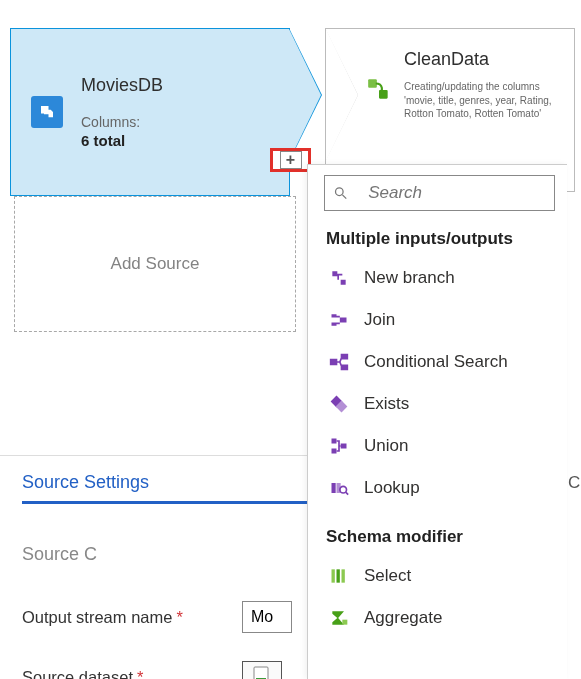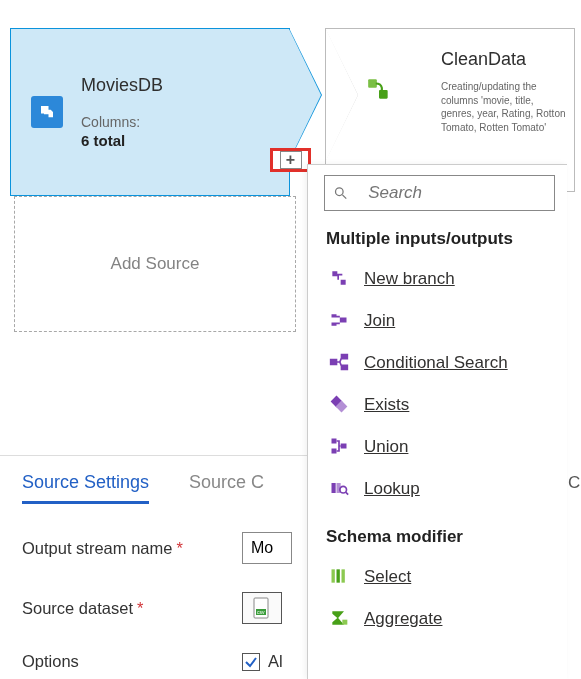--- a/index.html
+++ b/index.html
@@ -76,21 +76,20 @@
     display:flex;align-items:center;justify-content:center;
     font-size:16px;line-height:1;color:#555;font-weight:bold;
   }
   .node-derived{
     position:absolute;
     top:28px;left:325px;
     width:250px;height:164px;
     border:1px solid #bbb;
     background:#fff;
     display:flex;
-    gap:37px;
   }
   .node-derived::before{
     content:"";
     position:absolute;
     left:-1px;top:-1px;
     width:0;height:0;
     border-top:67px solid transparent;
     border-bottom:67px solid transparent;
     border-left:33px solid #bbb;
   }
@@ -117,21 +116,21 @@
     display:flex;align-items:center;justify-content:center;
     color:#838383;font-size:17px;
   }
   .settings-pane{
     position:absolute;
     top:455px;left:0;right:0;bottom:0;
     border-top:1px solid #ddd;
     padding:16px 22px 0 22px;
     background:#fff;
   }
-  .tabs{display:flex;gap:40px;border-bottom:0;}
+  .tabs{display:flex;gap:40px;border-bottom:0;flex-direction:column;}
   .tab{font-size:18px;color:#888;padding-bottom:8px;}
   .tab.active{color:#2260c5;border-bottom:3px solid #2260c5;}
   .form-row{display:flex;align-items:center;margin-top:28px;font-size:16.5px;color:#333;}
   .form-label{width:220px;}
   .req{color:#d13438;margin-left:4px;}
   .text-input{
     border:1px solid #888;height:32px;padding:2px 8px;font-size:16px;width:50px;
   }
   .dataset-display{
     border:1px solid #555;height:32px;width:40px;
@@ -156,22 +155,22 @@
   .search-box{
     display:flex;align-items:center;
     border:1px solid #888;height:36px;padding:0 8px;gap:18px;
   }
   .search-box input{
     border:none;outline:none;font-size:17px;font-style:italic;color:#888;width:100%;
     background:transparent;
   }
   .group-header{font-weight:700;font-size:17px;margin:18px 0 8px 2px;color:#222;}
   .menu-item{
-    display:flex;align-items:flex-end;gap:14px;
-    padding:10px 4px;font-size:17px;color:#323130;text-decoration:underline;
+    display:flex;align-items:center;gap:14px;
+    padding:10px 4px;font-size:17px;color:#323130;
   }
   .menu-item .mi-icon{width:22px;height:22px;flex-shrink:0;display:flex;align-items:center;justify-content:center;}
   .right-border{
     position:absolute;right:0;top:455px;bottom:0;width:18px;border-left:1px solid #ddd;
     background:#fff;
   }
   .right-border .cut{position:absolute;top:18px;left:4px;color:#555;font-size:17px;}
 </style>
 </head>
 <body>

